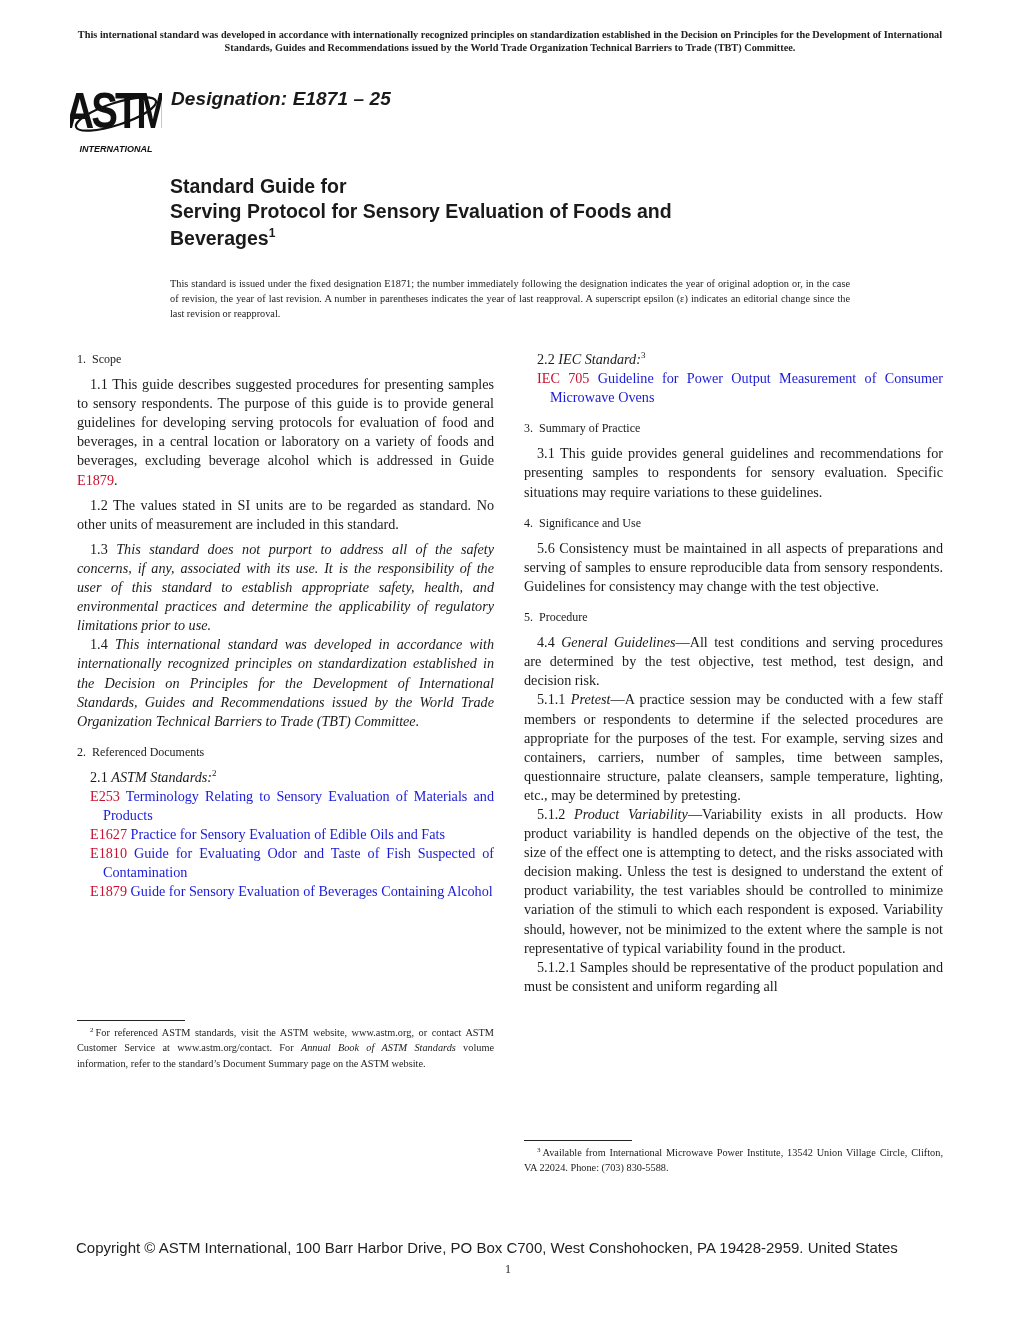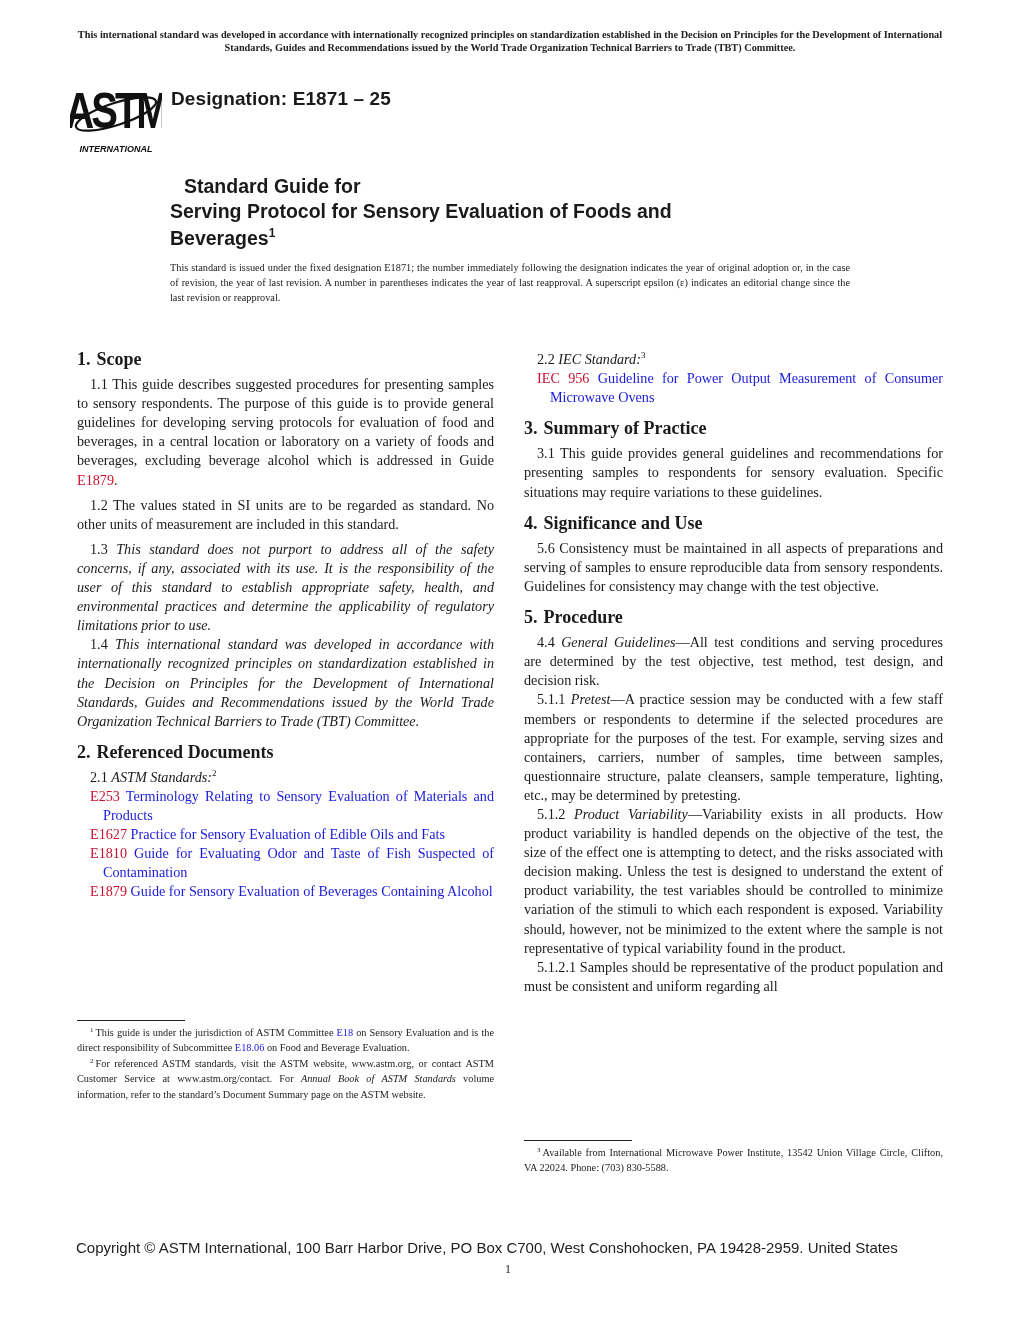--- a/index.html
+++ b/index.html
@@ -2,34 +2,34 @@
 <html><head>
 <meta charset="utf-8">
 <style>
   html, body { margin: 0; padding: 0; background: #ffffff; }
   body { width: 1020px; height: 1320px; position: relative; overflow: hidden; color: #1a1a1a; font-family: "Liberation Serif", serif; }
   .abs { position: absolute; }
 
   .top-notice { left: 70px; top: 28px; width: 880px; text-align: center; font-family: "Liberation Serif", serif; font-size: 10.3px; line-height: 13px; font-weight: bold; color: #222; }
 
   .logo { left: 70px; top: 76px; width: 92px; height: 70px; margin-top: 10px; }
-  .designation { left: 171px; top: 88px; font-family: "Liberation Sans", sans-serif; font-size: 19px; font-weight: bold; color: #1a1a1a; letter-spacing: 0.1px; }
+  .designation { left: 171px; top: 88px; font-family: "Liberation Sans", sans-serif; font-size: 19px; font-weight: bold; color: #1a1a1a; letter-spacing: 0.1px; font-style: italic; }
 
   .title-block { left: 170px; top: 174px; width: 720px; font-family: "Liberation Sans", sans-serif; font-weight: bold; color: #1a1a1a; }
-  .title-line1 { font-size: 19.5px; line-height: 24px; margin-left: 14px; }
+  .title-line1 { font-size: 19.5px; line-height: 24px; }
   .title-line2 { font-size: 19.5px; line-height: 27px; }
   .title-block sup { font-size: 12px; vertical-align: 8px; line-height: 0; }
 
-  .issue-note { left: 170px; top: 260px; width: 680px; font-family: "Liberation Serif", serif; font-size: 10.3px; line-height: 15px; text-align: justify; color: #222; }
+  .issue-note { left: 170px; top: 276px; width: 680px; font-family: "Liberation Serif", serif; font-size: 10.3px; line-height: 15px; text-align: justify; color: #222; }
 
   .col { font-family: "Liberation Serif", serif; font-size: 14.2px; line-height: 19.1px; color: #1a1a1a; text-align: justify; }
   .col-left { left: 77px; top: 350px; width: 417px; }
   .col-right { left: 524px; top: 350px; width: 419px; }
 
-  .h { font-weight: bold; font-size: 18px; margin: 0 0 6px 0; }
+  .h { font-weight: normal; font-size: 12px; margin: 0 0 6px 0; }
   .h .num { margin-right: 6px; }
   .p { text-indent: 13px; margin: 0; }
   .gap { height: 6px; }
   .gap-l { height: 12px; }
   i, .it { font-style: italic; }
   .red { color: #c8102e; }
   .blue { color: #1a1adb; }
   .ref { padding-left: 13px; text-indent: -13px; margin: 0 0 0 13px; text-align: justify; }
 
   .fn-rule { height: 1px; background: #222; width: 108px; }
@@ -81,28 +81,27 @@
       <p class="ref"><span class="red">E253</span> <span class="blue">Terminology Relating to Sensory Evaluation of Materials and Products</span></p>
       <p class="ref"><span class="red">E1627</span> <span class="blue">Practice for Sensory Evaluation of Edible Oils and Fats</span></p>
       <p class="ref"><span class="red">E1810</span> <span class="blue">Guide for Evaluating Odor and Taste of Fish Suspected of Contamination</span></p>
       <p class="ref"><span class="red">E1879</span> <span class="blue">Guide for Sensory Evaluation of Beverages Containing Alcohol</span></p>
     </div>
 </div>
 
 <div class="abs fn fn-left">
   <div class="fn-rule"></div>
   <div style="height:4px"></div>
-  <p><sup>1</sup><span>This guide is under the jurisdiction of ASTM Committee </span><span class="blue">E18</span><span> on Sensory Evaluation and is the direct responsibility of Subcommittee </span><span class="blue">E18.06</span><span> on Food and Beverage Evaluation.</span></p>
   <p><sup>2</sup><span>For referenced ASTM standards, visit the ASTM website, www.astm.org, or contact ASTM Customer Service at www.astm.org/contact. For </span><i>Annual Book of ASTM Standards</i><span> volume information, refer to the standard’s Document Summary page on the ASTM website.</span></p>
 </div>
 
 <div class="abs col col-right">
   <p class="p"><span>2.2 </span><i>IEC Standard:</i><sup class="s">3</sup></p>
   <div id="iec-refs">
-      <p class="ref"><span class="red">IEC 956</span> <span class="blue">Guideline for Power Output Measurement of Consumer Microwave Ovens</span></p>
+      <p class="ref"><span class="red">IEC 705</span> <span class="blue">Guideline for Power Output Measurement of Consumer Microwave Ovens</span></p>
     </div>
   <div class="gap-l"></div>
   <div class="h"><span class="num">3.</span><span>Summary of Practice</span></div>
   <p class="p">3.1 This guide provides general guidelines and recommendations for presenting samples to respondents for sensory evaluation. Specific situations may require variations to these guidelines.</p>
   <div class="gap-l"></div>
   <div class="h"><span class="num">4.</span><span>Significance and Use</span></div>
   <p class="p">5.6 Consistency must be maintained in all aspects of preparations and serving of samples to ensure reproducible data from sensory respondents. Guidelines for consistency may change with the test objective.</p>
   <div class="gap-l"></div>
   <div class="h"><span class="num">5.</span><span>Procedure</span></div>
   <p class="p"><span>4.4 </span><i>General Guidelines</i><span>—All test conditions and serving procedures are determined by the test objective, test method, test design, and decision risk.</span></p>

